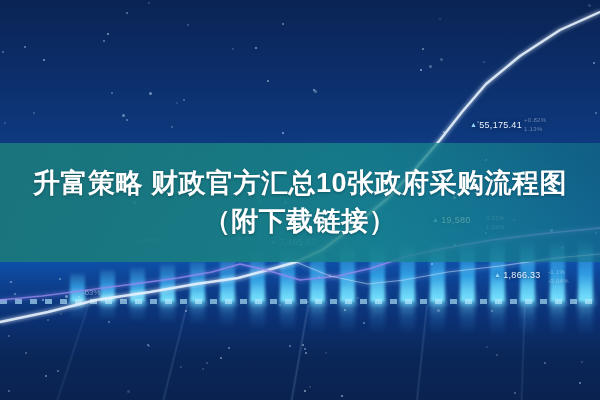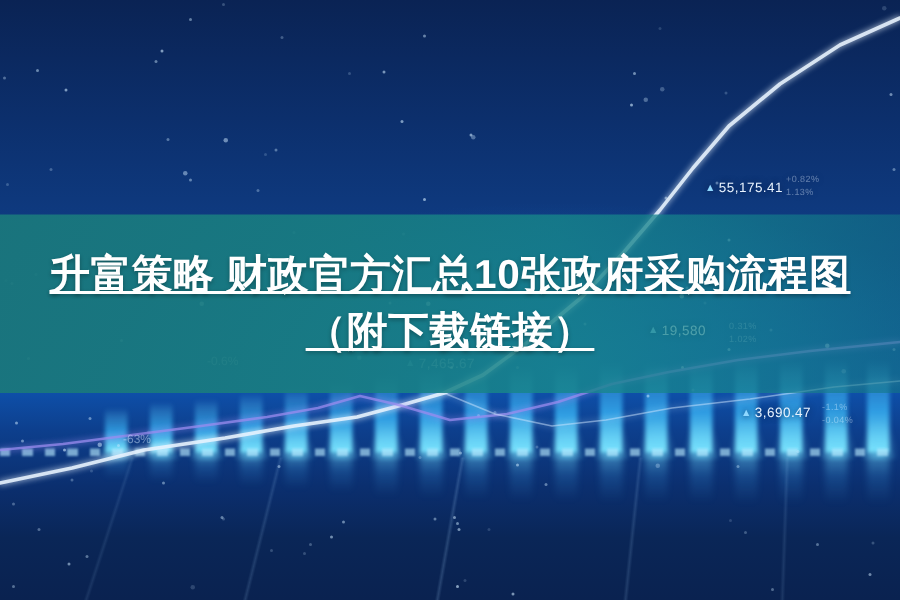--- a/index.html
+++ b/index.html
@@ -176,21 +176,20 @@
     width: 560px;
     text-align: center;
   }
   .band-title {
     color: #ffffff;
     font-size: 27px;
     font-weight: 700;
     line-height: 1.38;
     letter-spacing: .5px;
     text-shadow: 0 1px 3px rgba(0,0,0,.30);
-    text-decoration: underline;
   }
 </style>
 </head>
 <body>
 
 <div id="stage">
 
   <div class="bg-base"></div>
   <div class="bg-upper"></div>
   <div class="bg-lower"></div>
@@ -371,21 +370,21 @@
         </filter>
       </defs>
       <polyline points="0,322 48,312 96,300 150,292 196,284 238,278 268,270 296,262 322,250 352,228 388,198 416,168 440,140 462,112 486,84 520,56 560,30 600,12" fill="none" stroke="#e9f4ff" stroke-width="2.4" stroke-linecap="round" stroke-linejoin="round" opacity="0.92" filter="url(#softglow)"></polyline>
       <polyline points="0,300 42,296 88,290 134,284 178,278 212,272 240,264 266,270 300,280 338,276 372,268 408,256 446,248 492,240 540,234 600,228" fill="none" stroke="#9b8cf0" stroke-width="1.7" stroke-linecap="round" stroke-linejoin="round" opacity="0.80" filter="url(#softglow)"></polyline>
       <polyline points="296,262 330,276 368,284 404,280 448,272 500,266 556,258 600,254" fill="none" stroke="#cfe6ff" stroke-width="1.1" stroke-linecap="round" stroke-linejoin="round" opacity="0.55" filter="url(#softglow)"></polyline>
     </svg>
 
   <div id="labels-layer">
       <div class="datalabel" style="left: 470px; top: 120px;"><span class="caret">▲</span><span>55,175.41</span></div>
       <div class="datalabel" style="left: 432px; top: 215px;"><span class="caret">▲</span><span>19,580</span></div>
-      <div class="datalabel" style="left: 494px; top: 270px;"><span class="caret">▲</span><span>3,690.47</span></div>
+      <div class="datalabel" style="left: 494px; top: 270px;"><span class="caret">▲</span><span>1,866.33</span></div>
       <div class="datalabel faint" style="left: 270px; top: 237px;"><span class="caret">▲</span><span>7,465.67</span></div>
       <div class="pct" style="left: 138px; top: 236px;"><span>-0.6%</span></div>
       <div class="pct" style="left: 82px; top: 288px;"><span>-63%</span></div>
     </div>
 
   <div class="datalabel tiny" style="left:524px; top:116px;">
     +0.82%<br>1.13%
   </div>
   <div class="datalabel tiny" style="left:548px; top:268px;">
     -1.1%<br>-0.04%

